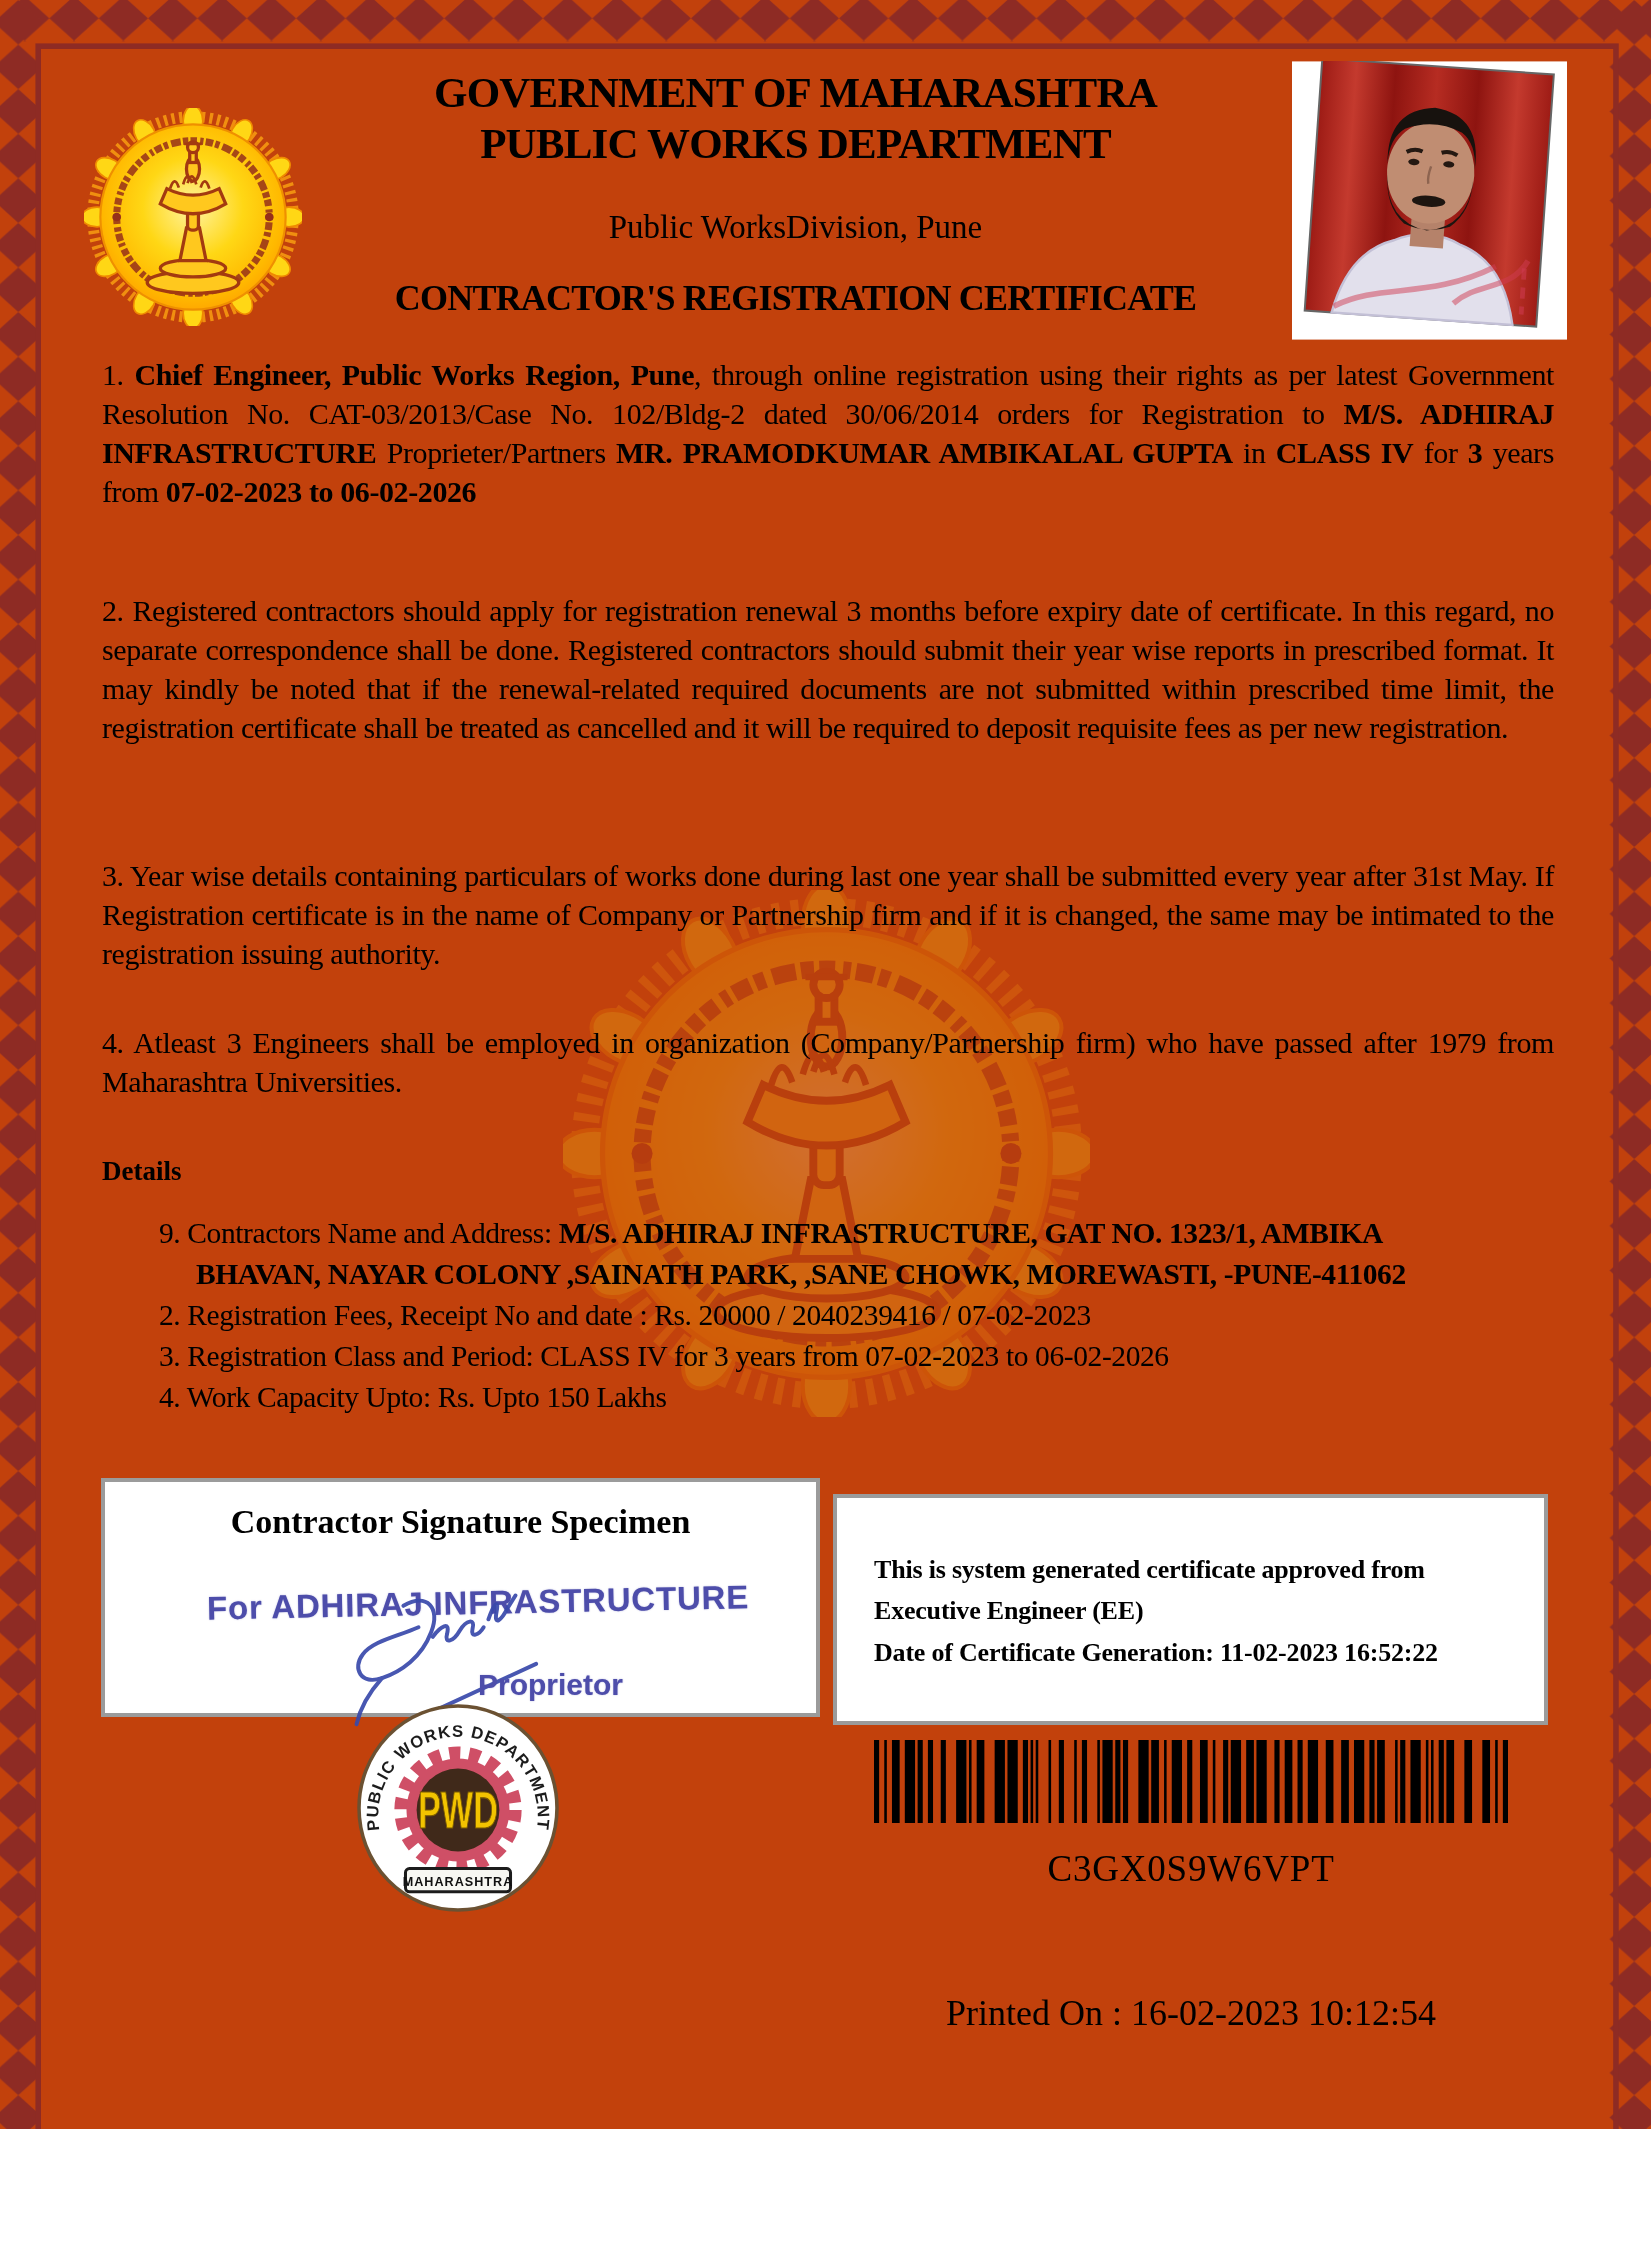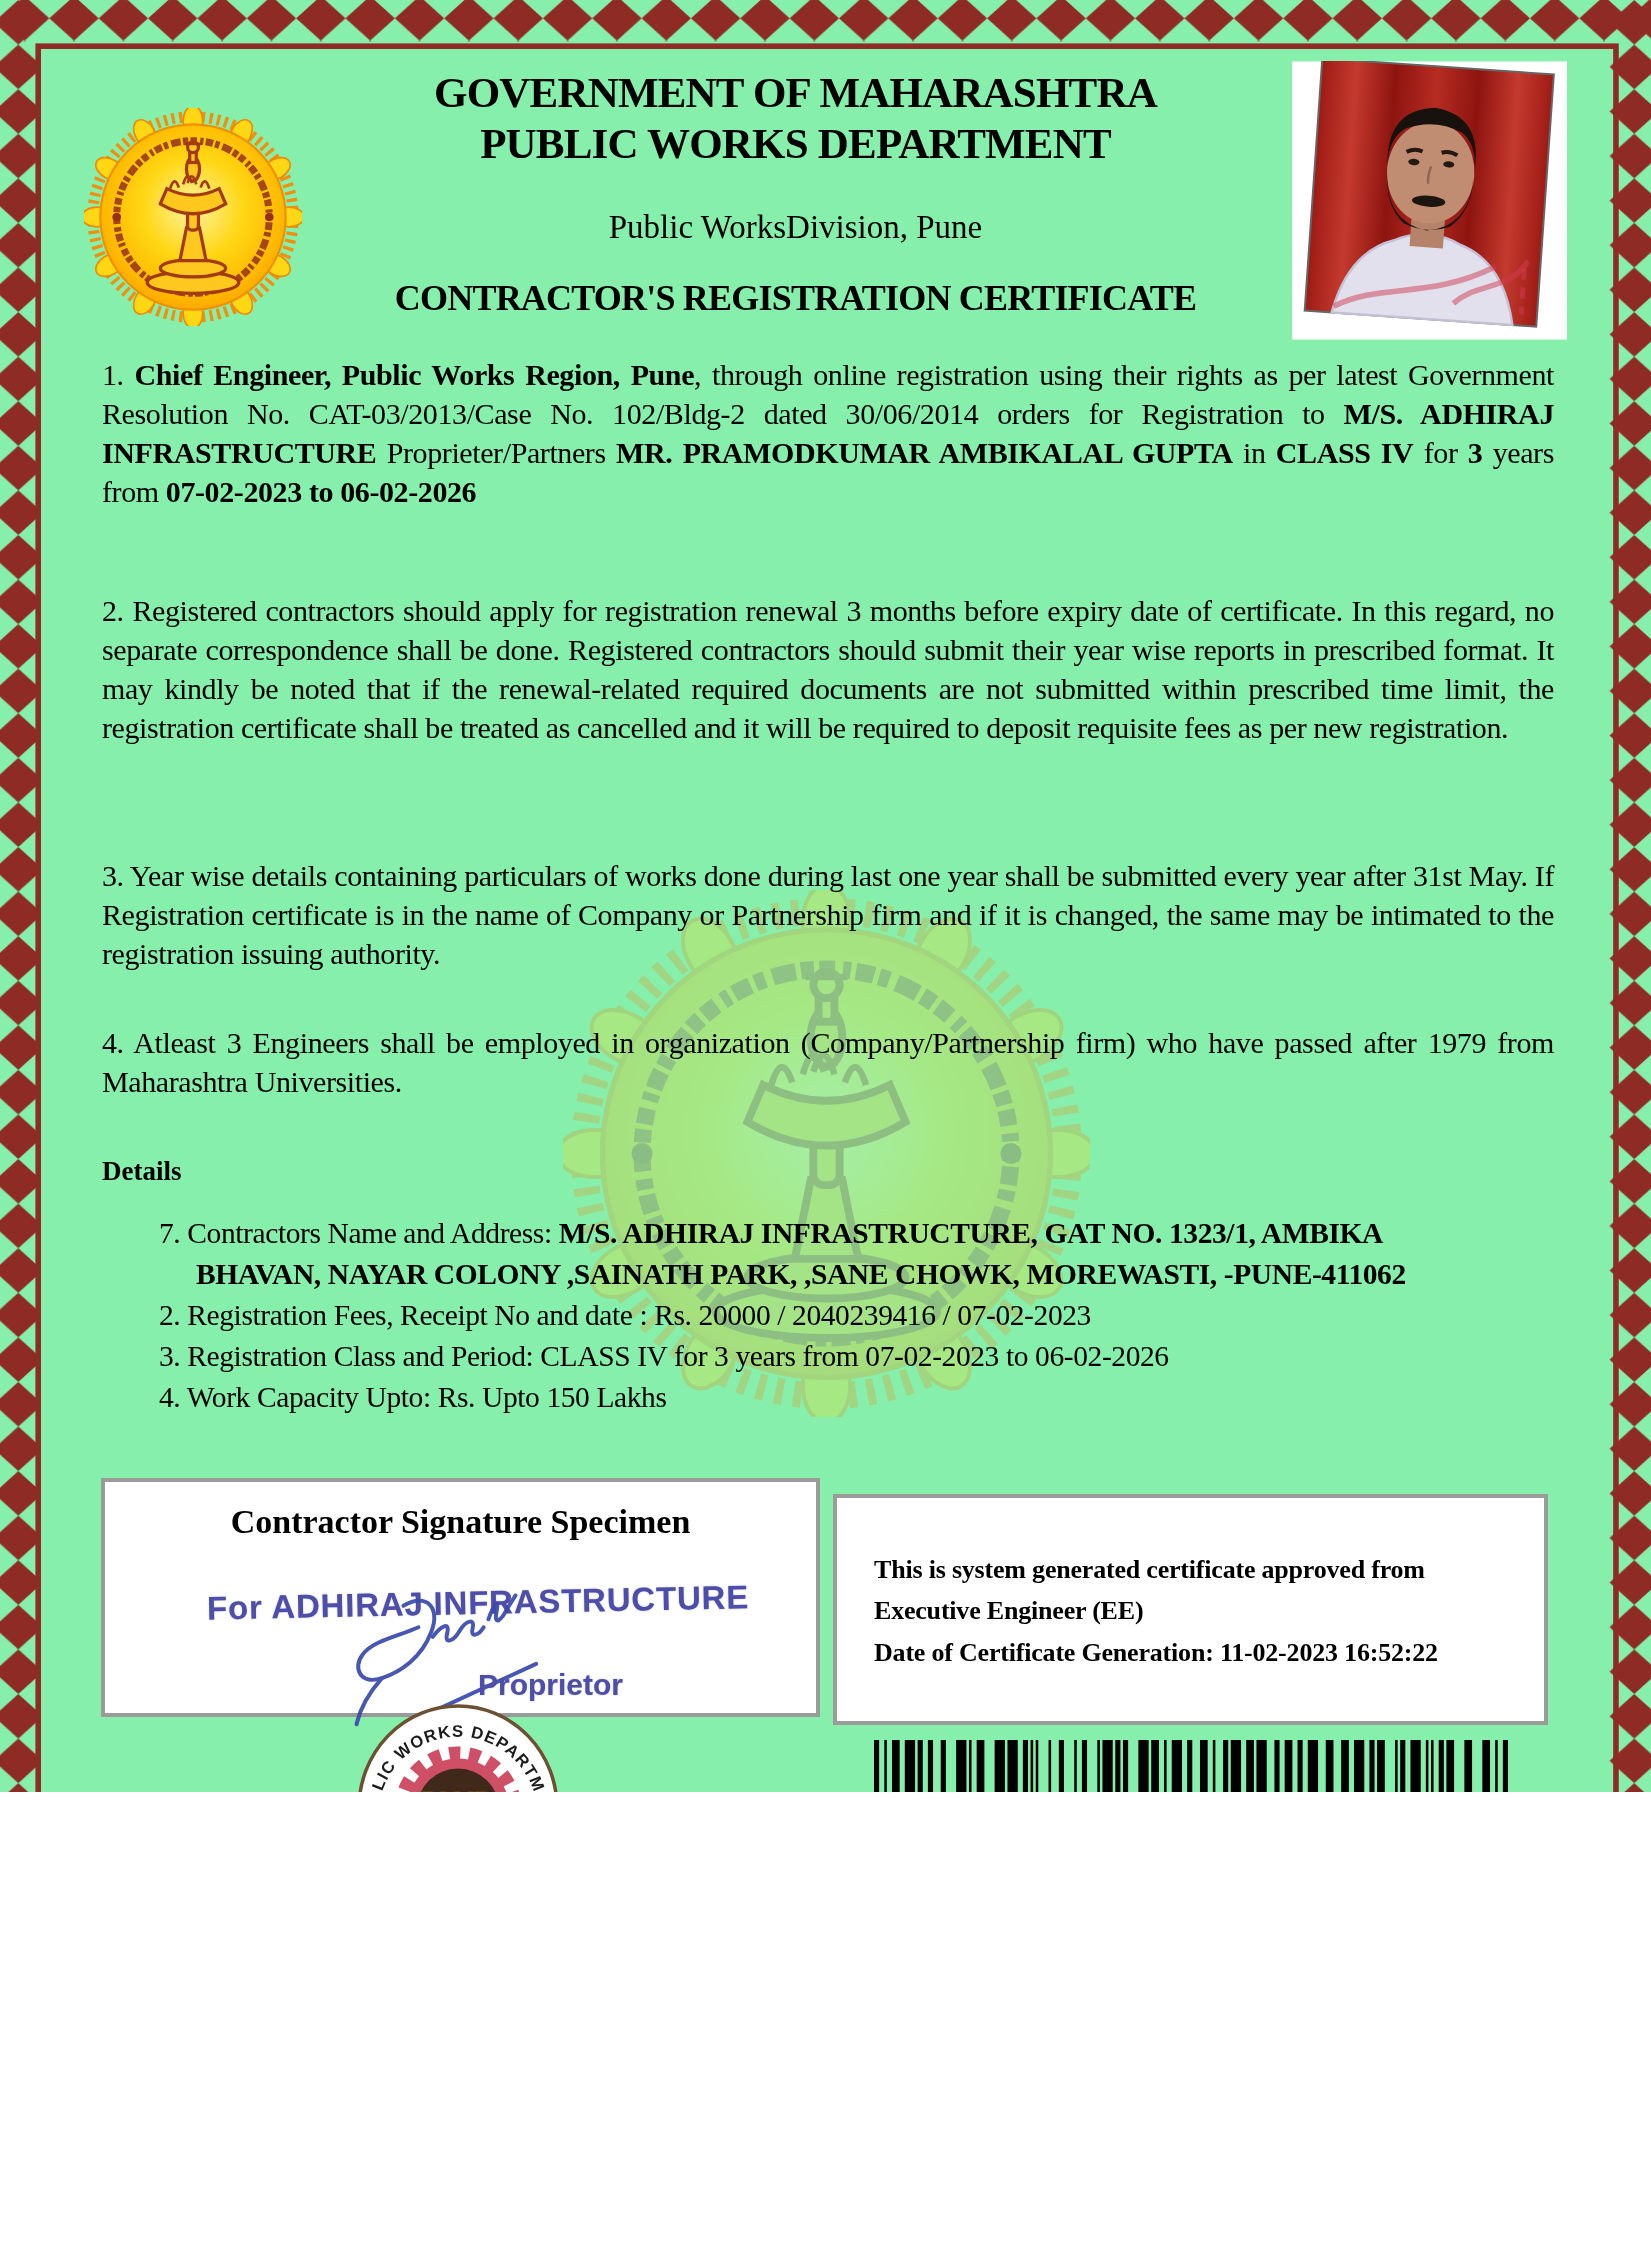--- a/index.html
+++ b/index.html
@@ -1,17 +1,17 @@
 <!DOCTYPE html>
 <html style="font-size:12.7px"><head>
 <meta charset="utf-8">
 <style>
   html,body{margin:0;padding:0;background:#ffffff;}
   .page{
-    position:relative;width:1651px;height:1792px;background:#86efac;overflow:hidden;
+    position:relative;width:1651px;height:2129px;background:#c2410c;overflow:hidden;
     font-family:"Liberation Serif",serif;color:#000;
   }
   .abs{position:absolute;}
   .b{font-weight:bold;}
   
   #border-svg{position:absolute;inset:0;pointer-events:none;}
   
   .hdr{left:103px;width:1385px;text-align:center;}
   .title1{top:68px;font-weight:bold;font-size:43px;letter-spacing:-0.8px;}
   .title2{top:119px;font-weight:bold;font-size:43px;letter-spacing:-0.8px;}
@@ -181,21 +181,21 @@
   <div class="abs hdr division">Public WorksDivision, Pune</div>
   <div class="abs hdr certtitle">CONTRACTOR'S REGISTRATION CERTIFICATE</div>
 
   <div class="abs para p1"><span>1. </span><span class="b">Chief Engineer, Public Works Region, Pune</span><span>, through online registration using their rights as per latest Government Resolution No. CAT-03/2013/Case No. 102/Bldg-2 dated 30/06/2014 orders for Registration to </span><span class="b">M/S. ADHIRAJ INFRASTRUCTURE</span><span> Proprieter/Partners </span><span class="b">MR. PRAMODKUMAR AMBIKALAL GUPTA</span><span> in </span><span class="b">CLASS IV</span><span> for </span><span class="b">3</span><span> years from </span><span class="b">07-02-2023 to 06-02-2026</span></div>
   <div class="abs para p2"><span>2. Registered contractors should apply for registration renewal 3 months before expiry date of certificate. In this regard, no separate correspondence shall be done. Registered contractors should submit their year wise reports in prescribed format. It may kindly be noted that if the renewal-related required documents are not submitted within prescribed time limit, the registration certificate shall be treated as cancelled and it will be required to deposit requisite fees as per new registration.</span></div>
   <div class="abs para p3"><span>3. Year wise details containing particulars of works done during last one year shall be submitted every year after 31st May. If Registration certificate is in the name of Company or Partnership firm and if it is changed, the same may be intimated to the registration issuing authority.</span></div>
   <div class="abs para p4"><span>4. Atleast 3 Engineers shall be employed in organization (Company/Partnership firm) who have passed after 1979 from Maharashtra Universities.</span></div>
 
   <div class="abs details-h">Details</div>
   <ol class="abs dlist">
-    <li><span>7. Contractors Name and Address: </span><span class="b">M/S. ADHIRAJ INFRASTRUCTURE, GAT NO. 1323/1, AMBIKA BHAVAN, NAYAR COLONY ,SAINATH PARK, ,SANE CHOWK, MOREWASTI, -PUNE-411062</span></li>
+    <li><span>9. Contractors Name and Address: </span><span class="b">M/S. ADHIRAJ INFRASTRUCTURE, GAT NO. 1323/1, AMBIKA BHAVAN, NAYAR COLONY ,SAINATH PARK, ,SANE CHOWK, MOREWASTI, -PUNE-411062</span></li>
     <li><span>2. Registration Fees, Receipt No and date : Rs. 20000 / 2040239416 / 07-02-2023</span></li>
     <li><span>3. Registration Class and Period: CLASS IV for 3 years from 07-02-2023 to 06-02-2026</span></li>
     <li><span>4. Work Capacity Upto: Rs. Upto 150 Lakhs</span></li>
   </ol>
 
   <div class="abs sigbox">
     <h2>Contractor Signature Specimen</h2>
     <div class="abs stamp">For ADHIRAJ INFRASTRUCTURE</div>
     <svg class="abs sig-svg" viewBox="0 0 560 190">
       <g stroke="#3949ab" stroke-width="5" fill="none" stroke-linecap="round" opacity=".92">

